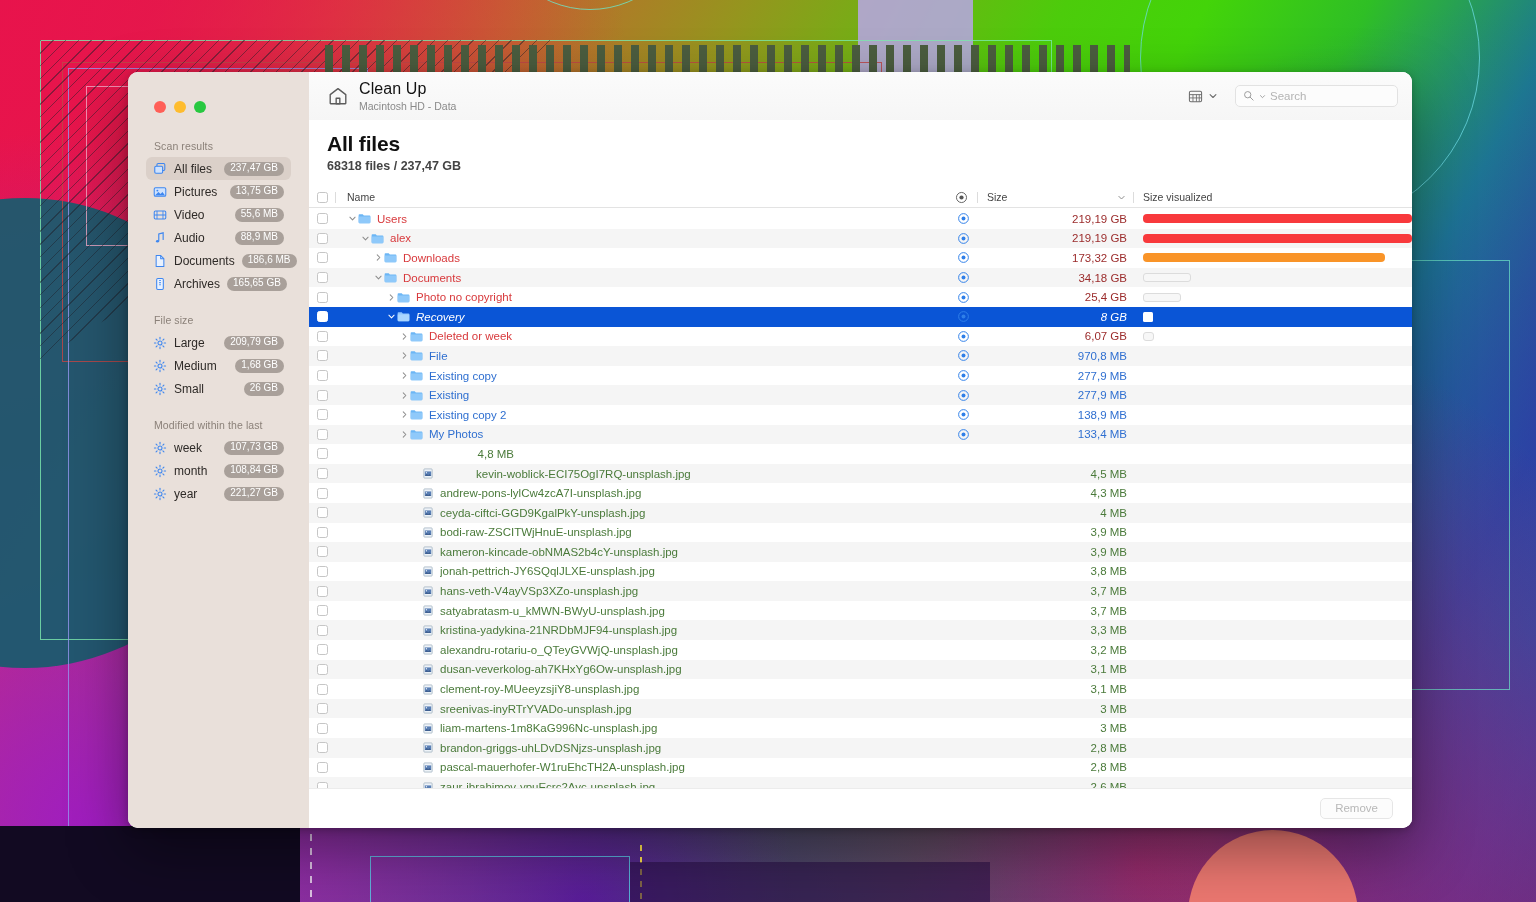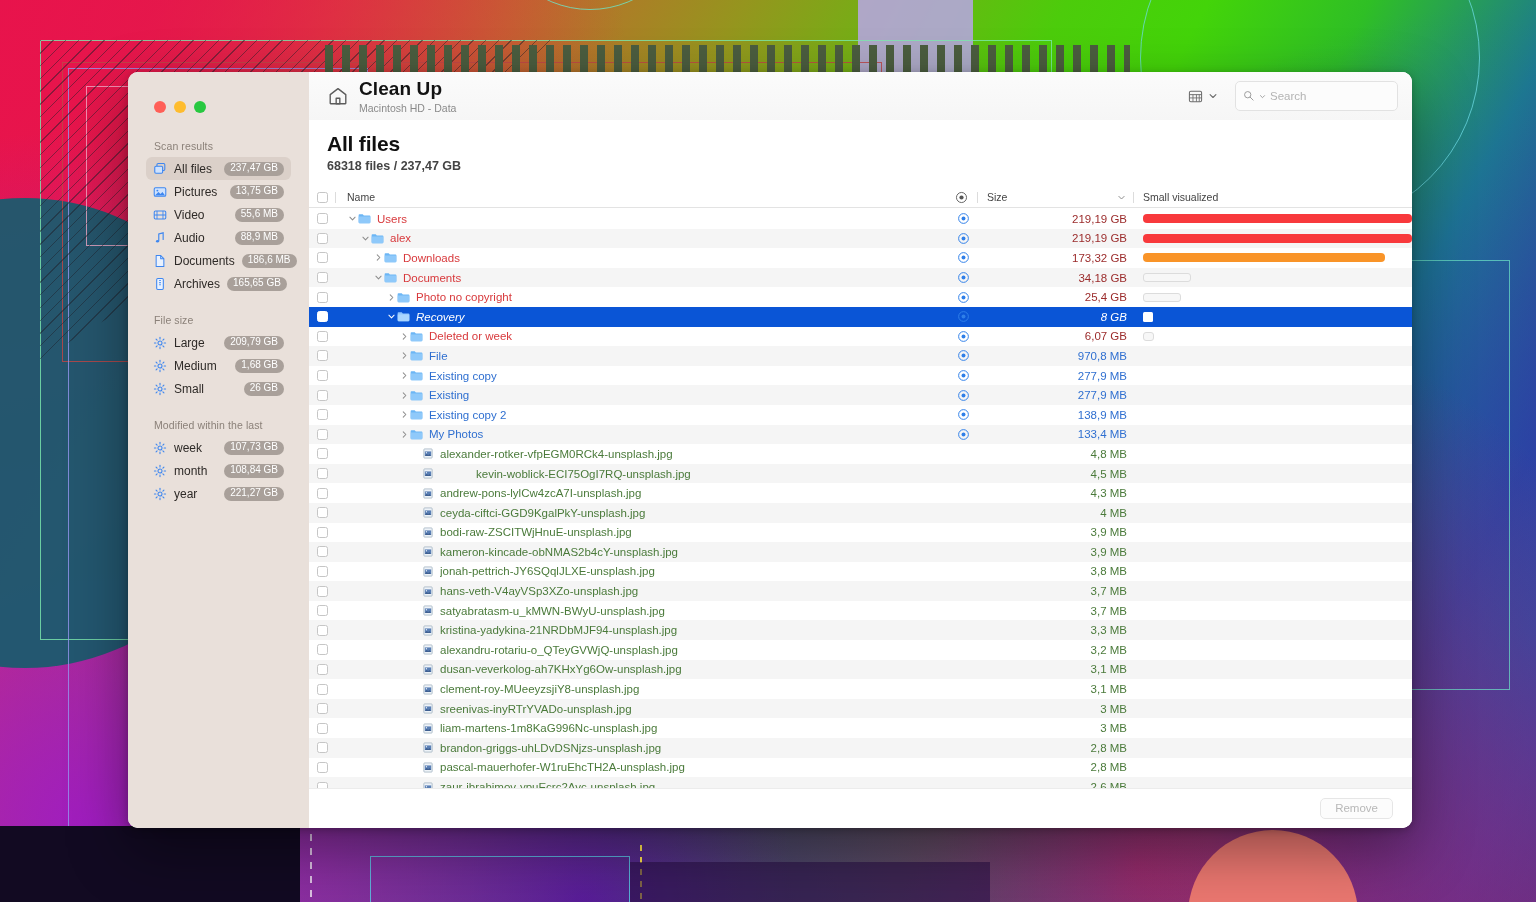--- a/index.html
+++ b/index.html
@@ -141,25 +141,25 @@
 
   
   .main { flex:1; display:flex; flex-direction:column; background:#fff; min-width:0; }
   .titlebar {
     height:48px; flex:0 0 48px; display:flex; align-items:center;
     padding:0 14px 0 18px;
     background:linear-gradient(180deg,#fbfbfb,#f6f6f6);
   }
   .home-ico { width:22px; height:22px; margin-right:10px; flex:0 0 22px; }
   .title-block { flex:1; min-width:0; }
-  .app-title { font-size:19px; font-weight:700; color:#121212; line-height:1.25; letter-spacing:.1px; }
+  .app-title { font-size:16px; font-weight:400; color:#121212; line-height:1.25; letter-spacing:.1px; }
   .app-sub { font-size:10.5px; color:#8a8a8a; line-height:1.3; margin-top:1px; }
   .view-switch { display:flex; align-items:center; gap:5px; margin-right:17px; cursor:default; }
   .searchbox {
-    width:163px; height:30px; border:1px solid #e2e2e2; border-radius:5px;
+    width:163px; height:22px; border:1px solid #e2e2e2; border-radius:5px;
     background:#fcfcfc; display:flex; align-items:center; gap:4px; padding:0 7px;
   }
   .search-ph { font-size:11.5px; color:#b4b4b4; }
 
   .content-head { padding:12px 0 0 18px; background:#fff; }
   .h1 { font-size:21px; font-weight:700; color:#111; letter-spacing:-.2px; }
   .h2 { font-size:12.5px; font-weight:700; color:#444; margin-top:3px; }
 
   
   .table-wrap { flex:1; position:relative; overflow:hidden; }
@@ -495,21 +495,21 @@
           </svg>
         </div>
         <div class="th-sep"></div>
         <div class="th col-size" style="justify-content:space-between;padding:0 7px 0 9px;">
           <span>Size</span>
           <svg viewBox="0 0 12 12" width="9" height="9">
             <path d="M2.5 4.5 6 8l3.5-3.5" fill="none" stroke="#8a8a8a" stroke-width="1.3" stroke-linecap="round" stroke-linejoin="round"></path>
           </svg>
         </div>
         <div class="th-sep"></div>
-        <div class="th col-viz">Small visualized</div>
+        <div class="th col-viz">Size visualized</div>
       </div>
       <div class="rows" id="table-rows">
           <div class="row">
             <div class="col-check">
               <span class="cb"></span>
             </div>
             <div class="col-name" style="padding-left: 11px;">
               <span class="twisty">
                 <svg viewBox="0 0 12 12" width="9" height="9">
                   <path d="M2.5 4.3 6 7.8l3.5-3.5" fill="none" stroke="currentColor" stroke-width="1.35" stroke-linecap="round" stroke-linejoin="round"></path>
@@ -840,30 +840,20 @@
             </div>
             <div class="col-size">
               <span class="sz" style="color: rgb(47, 111, 208);">133,4 MB</span>
             </div>
             <div class="col-viz"></div>
           </div>
           <div class="row">
             <div class="col-check">
               <span class="cb"></span>
             </div>
-            <div class="col-name" style="padding-left: 76px;">
-              <span class="twisty"></span>
-              <span class="file-ico"><svg viewBox="0 0 12 13" width="10" height="11">
-                  <rect x="1" y="1" width="10" height="11" rx="1" fill="#eef3f8" stroke="#9fb0bf" stroke-width=".9"></rect>
-                  <rect x="2.2" y="4" width="7.6" height="5.4" fill="#5a7fb5"></rect>
-                  <circle cx="4.1" cy="5.6" r=".8" fill="#e8eef6"></circle>
-                  <path d="M2.2 9.4 4.6 6.9l1.5 1.6 1.5-1.3 2.2 2.2z" fill="#3f5f90"></path>
-                </svg></span>
-              <span class="nm" style="color: rgb(74, 122, 58);">alexander-rotker-vfpEGM0RCk4-unsplash.jpg</span>
-            </div>
             <div class="col-eye"></div>
             <div class="col-size">
               <span class="sz" style="color: rgb(74, 122, 58);">4,8 MB</span>
             </div>
             <div class="col-viz"></div>
           </div>
           <div class="row alt">
             <div class="col-check">
               <span class="cb"></span>
             </div>

